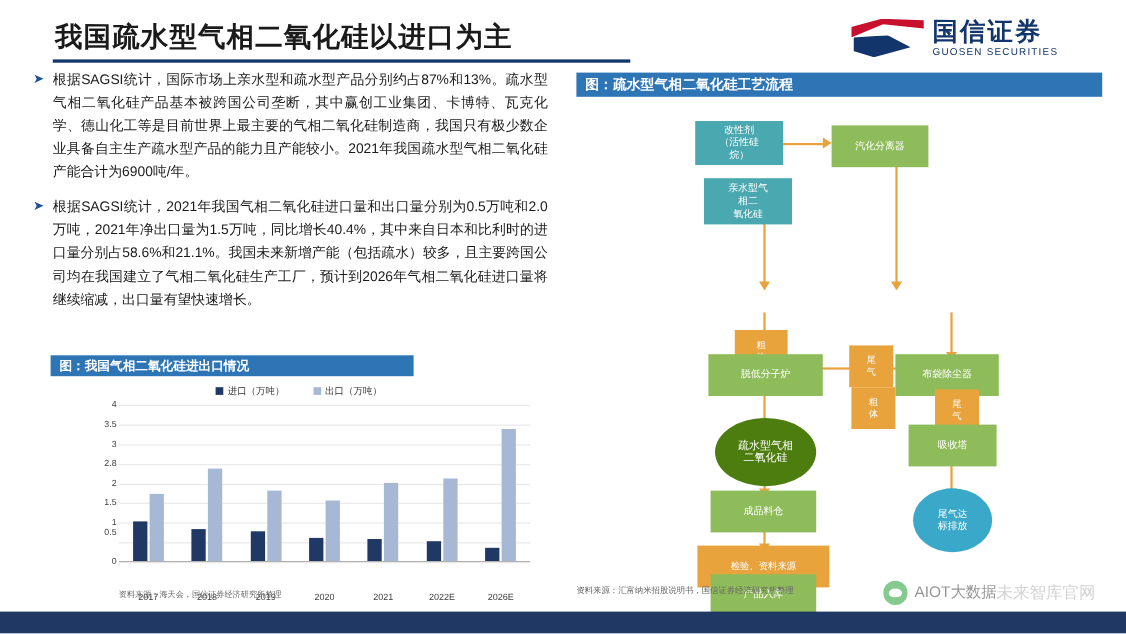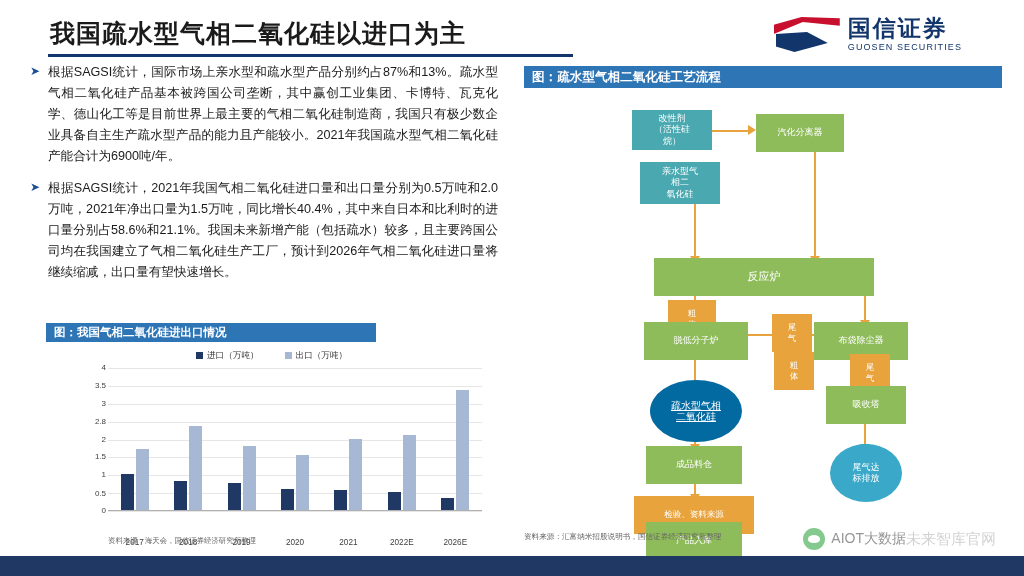--- a/index.html
+++ b/index.html
@@ -79,21 +79,21 @@
     display:flex;align-items:center;padding-left:8px;box-sizing:border-box;
   }
   .flow{position:absolute;left:524px;top:92px;width:478px;height:440px;}
   .nd{
     position:absolute;box-sizing:border-box;display:flex;align-items:center;justify-content:center;
     text-align:center;font-size:9px;line-height:11.5px;color:#ffffff;padding:19px;
   }
   .green{background:#8fbc5a;}
   .teal{background:#4aa8b0;}
   .orange{background:#e8a33d;}
-  .red{background:#0369a1;border-radius:50%;text-decoration:underline;}
+  .red{background:#4d7c0f;border-radius:50%;}
   .tealcircle{background:#3aa9c9;border-radius:50%;}
   .arrowline{position:absolute;background:#e8a33d;}
   .arrowhead{position:absolute;width:0;height:0;}
 
   
   .foot-bar{position:absolute;left:0;bottom:0;width:1024px;height:20px;background:#1f3864;}
   .foot-txt{position:absolute;left:28px;bottom:3px;font-size:10.5px;color:#1a1a1a;}
   .src2{position:absolute;left:524px;top:532px;font-size:7.6px;color:#666;}
   .wm{position:absolute;right:28px;bottom:26px;display:flex;flex-direction:row;align-items:flex-start;opacity:.62;}
   .wm-row{display:flex;align-items:center;gap:6px;}
@@ -143,21 +143,21 @@
   <div class="chart-box">
     <div class="legend">
       <div class="lg1"><span class="sq"></span><span>进口（万吨）</span></div>
       <div class="lg2"><span class="sq"></span><span>出口（万吨）</span></div>
     </div>
     <div class="plot" id="plot">
       <div class="axis"></div>
     <div class="gl" style="top: 143px;"></div>
         <div class="ylab" style="top: 143px;">0</div>
         <div class="gl" style="top: 125.125px;"></div>
-        <div class="ylab" style="top: 126px;">0.5</div>
+        <div class="ylab" style="top: 116px;">0.5</div>
         <div class="gl" style="top: 107.25px;"></div>
         <div class="ylab" style="top: 107.25px;">1</div>
         <div class="gl" style="top: 89.375px;"></div>
         <div class="ylab" style="top: 89.375px;">1.5</div>
         <div class="gl" style="top: 71.5px;"></div>
         <div class="ylab" style="top: 71.5px;">2</div>
         <div class="gl" style="top: 53.625px;"></div>
         <div class="ylab" style="top: 53.625px;">2.8</div>
         <div class="gl" style="top: 35.75px;"></div>
         <div class="ylab" style="top: 35.75px;">3</div>
@@ -240,21 +240,20 @@
     <div class="arrowline" style="left:340px;top:320px;width:2px;height:34px;"></div>
     <div class="arrowhead" style="left:336px;top:352px;border-top:8px solid #3aa9c9;border-left:5px solid transparent;border-right:5px solid transparent;"></div>
 
     <div class="nd teal" style="left:108px;top:18px;width:80px;height:40px;">
       <span>改性剂<br>（活性硅烷）</span>
     </div>
     <div class="nd green" style="left:232px;top:22px;width:88px;height:28px;">汽化分离器</div>
     <div class="nd teal" style="left:116px;top:70px;width:80px;height:42px;">
       <span>亲水型气相二<br>氧化硅</span>
     </div>
-    <div class="nd green" style="left:130px;top:166px;width:220px;height:28px;font-size:11px;">反应炉</div>
     <div class="nd orange" style="left:144px;top:208px;width:48px;height:18px;font-size:8.5px;">粗体</div>
     <div class="nd green" style="left:120px;top:230px;width:104px;height:26px;">脱低分子炉</div>
     <div class="nd orange" style="left:248px;top:222px;width:40px;height:17px;font-size:8.5px;">尾气</div>
     <div class="nd green" style="left:290px;top:230px;width:94px;height:26px;">布袋除尘器</div>
     <div class="nd orange" style="left:250px;top:260px;width:40px;height:17px;font-size:8.5px;">粗体</div>
     <div class="nd orange" style="left:326px;top:262px;width:40px;height:17px;font-size:8.5px;">尾气</div>
     <div class="nd green" style="left:302px;top:294px;width:80px;height:26px;">吸收塔</div>
     <div class="nd red" style="left:126px;top:288px;width:92px;height:62px;font-size:10px;">
       <span>疏水型气相<br>二氧化硅</span>
     </div>

